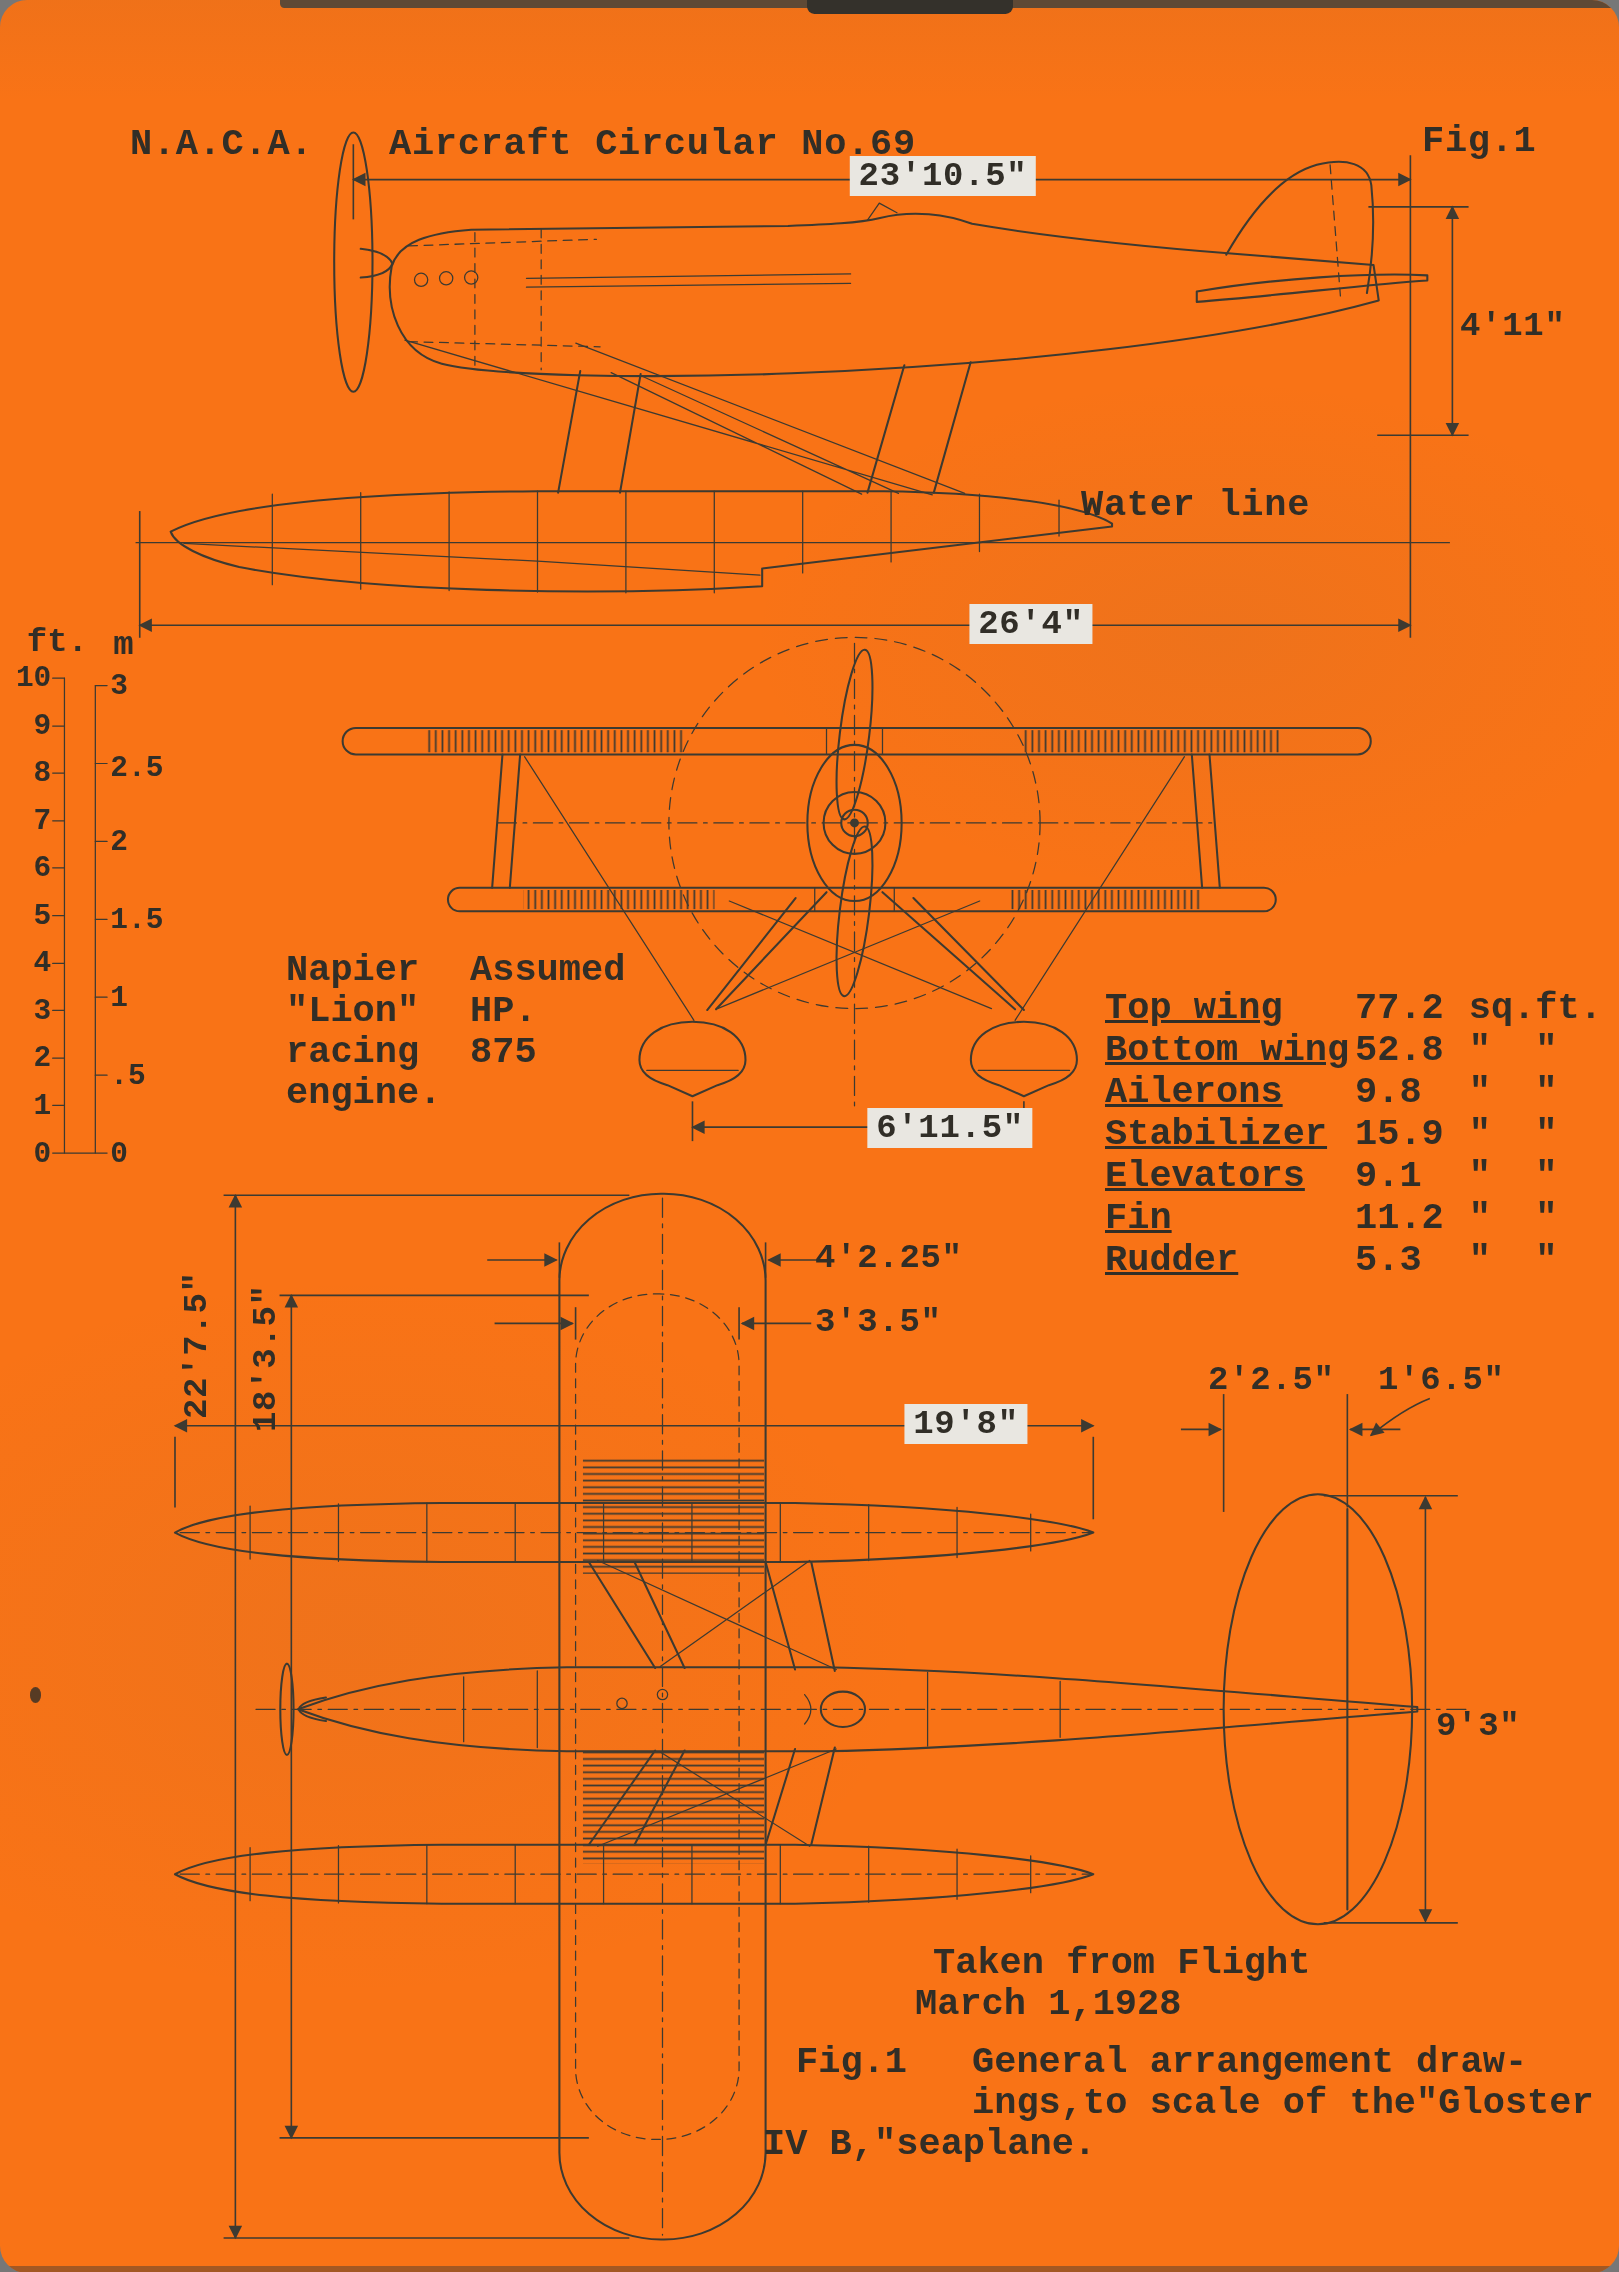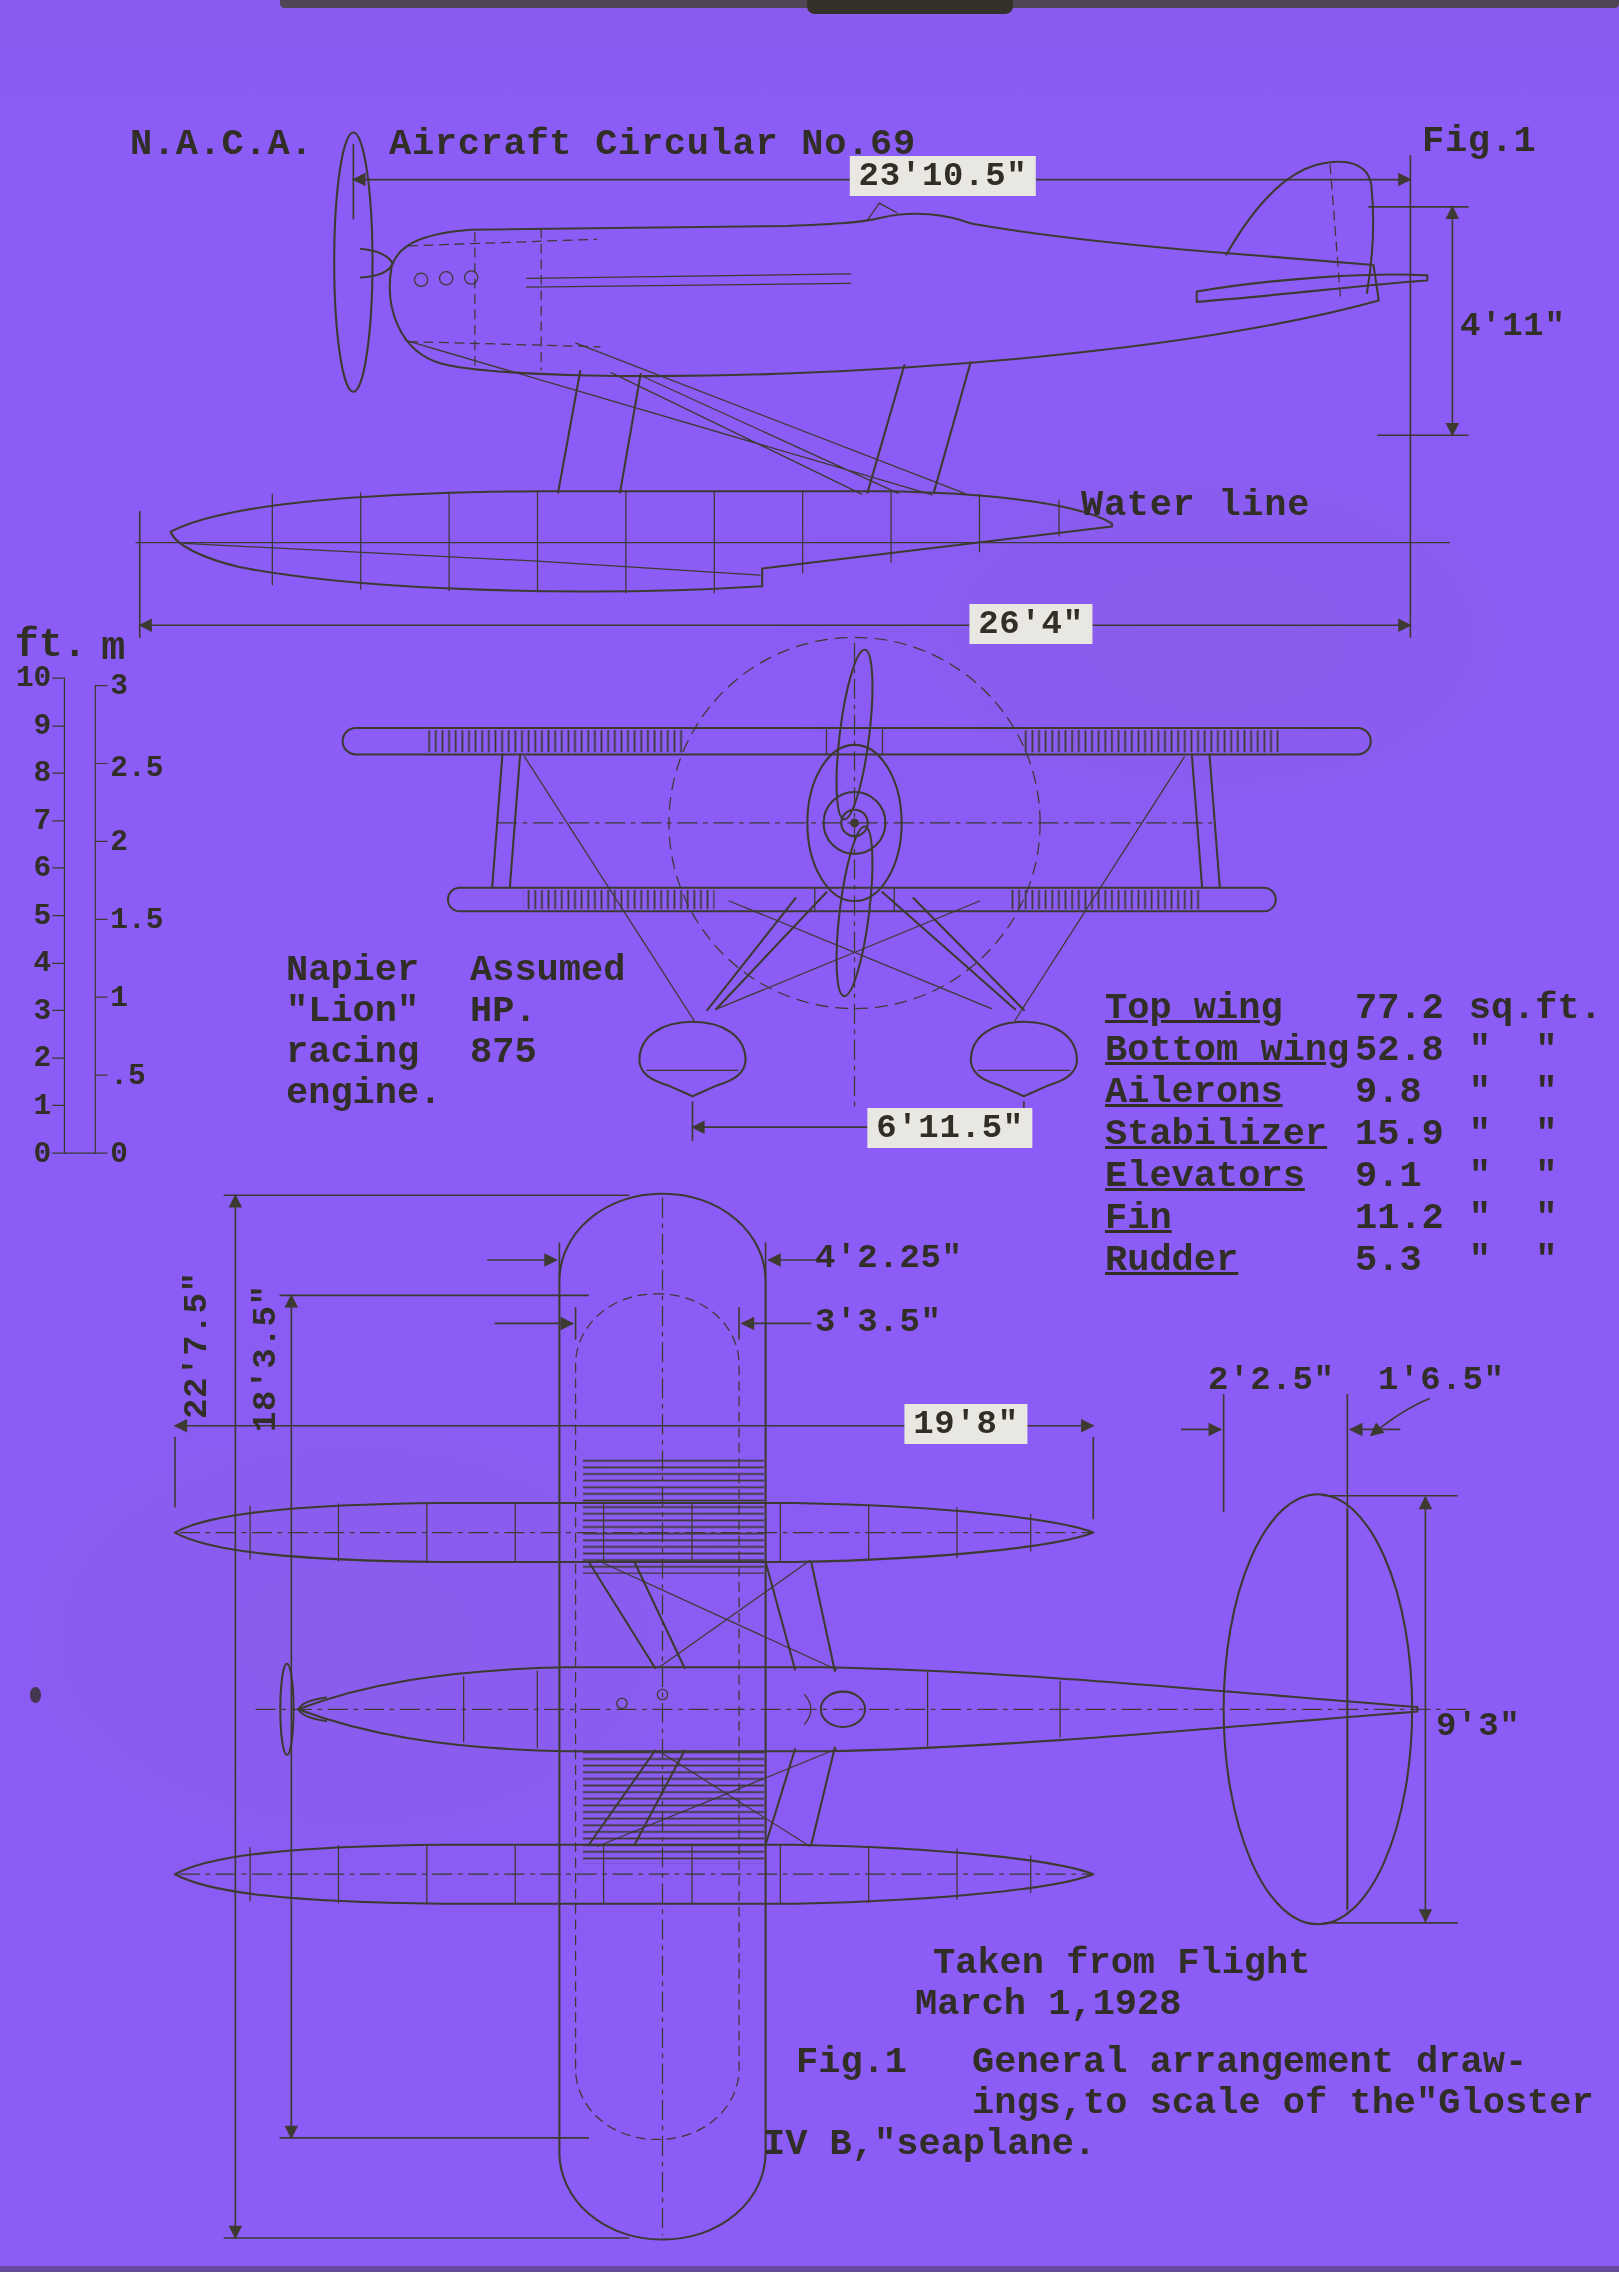--- a/index.html
+++ b/index.html
@@ -1,21 +1,21 @@
 <!DOCTYPE html>
 <html style="font-size:11.8px"><head>
 <meta charset="utf-8">
 <style>
   * { margin:0; padding:0; box-sizing:border-box; }
   html,body { background:#777; }
   .page {
     position:relative; width:1619px; height:2273px; overflow:hidden;
-    background:#8b5cf6;
+    background:#f97316;
     font-family:"Liberation Mono","DejaVu Sans Mono",monospace;
-    font-weight:700; color:#312e27;
+    font-weight:700; color:#312e27;border-radius:27px;
   }
   .page::before {
     content:""; position:absolute; inset:0; pointer-events:none;
     background:
       radial-gradient(ellipse 663px 368px at 75% 28%, rgba(110,104,88,.08), transparent 70%),
       radial-gradient(ellipse 810px 516px at 22% 72%, rgba(110,104,88,.07), transparent 70%),
       linear-gradient(180deg, rgba(90,85,70,.06), transparent 103px);
   }
   .lbl { position:absolute; font-size:34px; line-height:40px; white-space:pre; letter-spacing:0.7px; }
   .body-txt { font-size:37px; }
@@ -23,21 +23,21 @@
   .center { transform:translateX(-50%); }
   .vert { writing-mode:vertical-rl; transform:rotate(180deg); height:184px; }
   svg { position:absolute; overflow:visible; }
   .ln { stroke:#3d3a31; fill:none; stroke-width:2.8; stroke-linecap:round; stroke-linejoin:round; }
   .thin { stroke-width:1.7; }
   .dash { stroke-dasharray:12 9; }
   .dashdot { stroke-dasharray:26 9 5 9; }
   .dim { stroke:#3d3a31; fill:none; stroke-width:2.2; }
   .fillink { fill:#3d3a31; }
   .scalebar { position:absolute; left:13.3px; top:623px; width:147px; height:575px; }
-  .sc-label { position:absolute; font-size:40px; }
+  .sc-label { position:absolute; font-size:34px;margin-left:12px; }
   .sc-num-ft { position:absolute; left:0; width:38px; text-align:right; font-size:29.5px; }
   .sc-num-m { position:absolute; left:97px; font-size:29.5px; }
   .engnote { position:absolute; left:286px; top:949px; width:442px; font-size:37px; }
   .eng-col { position:absolute; top:0; }
   .eng-col div { height:41px; white-space:pre; }
   .areas { position:absolute; left:1105px; top:987px; width:514px; font-size:37px; }
   .areas-title { padding-left:186px; height:43px; }
   .arow { display:flex; height:42px; white-space:pre; }
   .a-lab { width:250px;text-decoration:underline; }
   .a-val { width:96px; text-align:left; }

